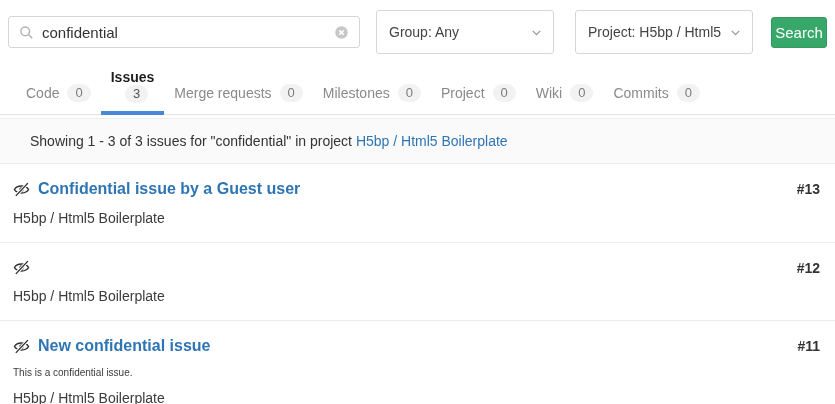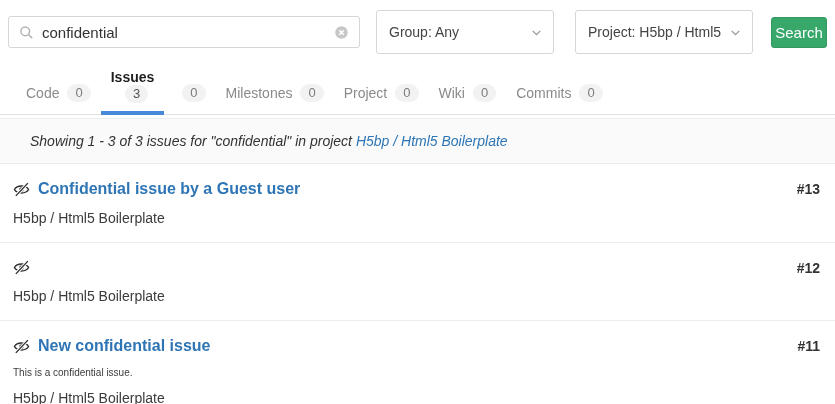--- a/index.html
+++ b/index.html
@@ -31,21 +31,21 @@
   .tab { display:flex; align-items:center; padding:12px 10px 12px 10px; font-size:14px;
     color:#8a8a8a; cursor:pointer; white-space:nowrap; }
   .tab.active { color:#1d1d1d; font-weight:bold; padding-bottom:8px;
     border-bottom:4px solid #4788d8; margin-bottom:-1px;flex-direction:column; }
   .badge { background:#f2f2f2; color:#7c7c7c; font-size:13px; font-weight:normal;
     border-radius:10px; padding:1px 8px; margin-left:8px; line-height:16px; }
   .tab.active .badge { color:#525252; }
 
   
   .summary { background:#fafafa; border-top:1px solid #ececec; border-bottom:1px solid #ececec;
-    margin-top:3px; padding:14px 30px; font-size:14px; color:#333;font-style:italic; }
+    margin-top:3px; padding:14px 30px; font-size:14px; color:#333; }
   .summary a { color:#2e75b5; text-decoration:none; cursor:pointer; }
 
   
   .result { padding:16px 15px 16px 13px; border-bottom:1px solid #ececec; }
   .result:last-child { border-bottom:none; }
   .result-head { display:flex; align-items:center; justify-content:space-between; }
   .result-title { display:flex; align-items:center; font-size:16px; font-weight:bold;
     color:#2e75b5; cursor:pointer; }
   .result-title .eye { color:#2f2f2f; display:flex; margin-right:8px; }
   .result-number { font-size:14px; font-weight:bold; color:#333; }
@@ -97,20 +97,21 @@
 <div class="tabs">
   <div class="tab">
     <span>Code</span>
     <span class="badge">0</span>
   </div>
   <div class="tab active">
     <span>Issues</span>
     <span class="badge">3</span>
   </div>
   <div class="tab">
+    <span>Merge requests</span>
     <span class="badge">0</span>
   </div>
   <div class="tab">
     <span>Milestones</span>
     <span class="badge">0</span>
   </div>
   <div class="tab">
     <span>Project</span>
     <span class="badge">0</span>
   </div>

